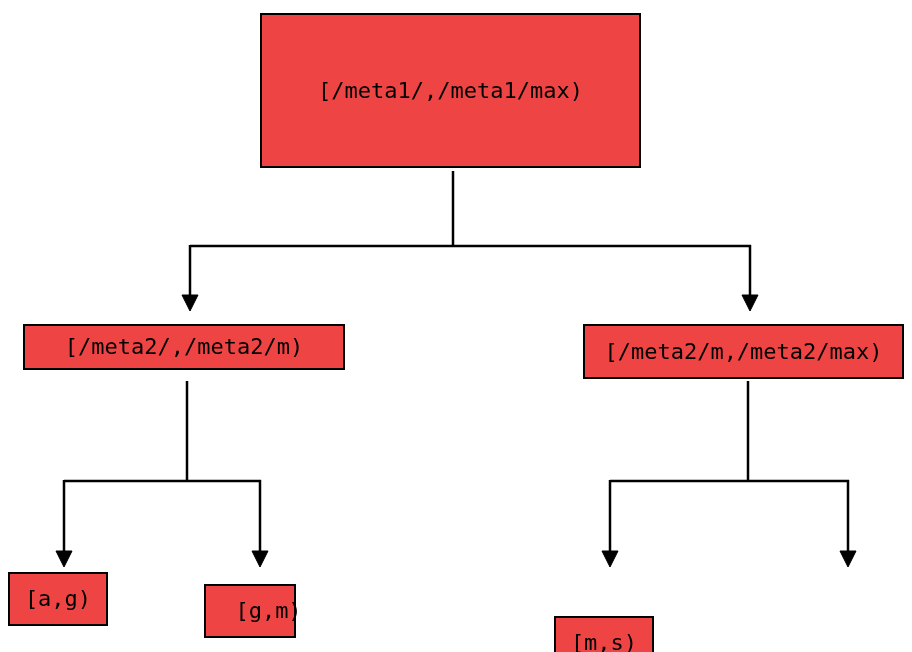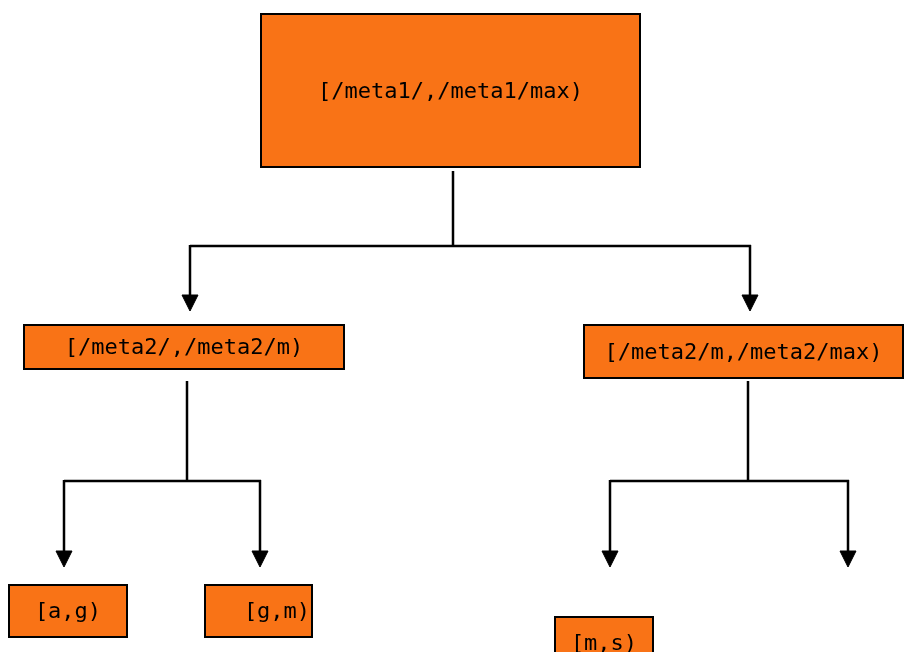--- a/index.html
+++ b/index.html
@@ -18,36 +18,36 @@
   .connectors {
     position: absolute;
     left: 0;
     top: 0;
     width: 912px;
     height: 652px;
   }
   .node {
     position: absolute;
     box-sizing: border-box;
-    background: #f97316;
+    background: #ef4444;
     border: 2.5px solid #000000;
     display: flex;
     align-items: center;
     justify-content: center;
     font-size: 22px;
     line-height: 1;
     color: #000000;
     white-space: nowrap;
     text-align: center;
   }
   #node-root  { left: 260px; top: 13px;  width: 381px; height: 155px; }
   #node-mid-left  { left: 23px;  top: 324px; width: 322px; height: 46px; }
   #node-mid-right { left: 583px; top: 324px; width: 321px; height: 55px; }
-  #node-leaf-ag   { left: 8px;   top: 584px; width: 120px; height: 54px; }
-  #node-leaf-gm   { left: 204px; top: 584px; width: 109px;  height: 54px; padding-left: 37px; }
+  #node-leaf-ag   { left: 8px;   top: 572px; width: 100px; height: 54px; }
+  #node-leaf-gm   { left: 204px; top: 584px; width: 92px;  height: 54px; padding-left: 37px; }
   #node-leaf-ms   { left: 554px; top: 616px; width: 100px; height: 54px; }
   #node-leaf-smax { left: 779px; top: 584px; width: 125px; height: 54px; }
 </style>
 </head>
 <body>
 
 <div class="canvas">
 
   <svg class="connectors" width="912" height="652" viewBox="0 0 912 652" stroke="#000000" stroke-width="2.5" fill="#000000">
 

